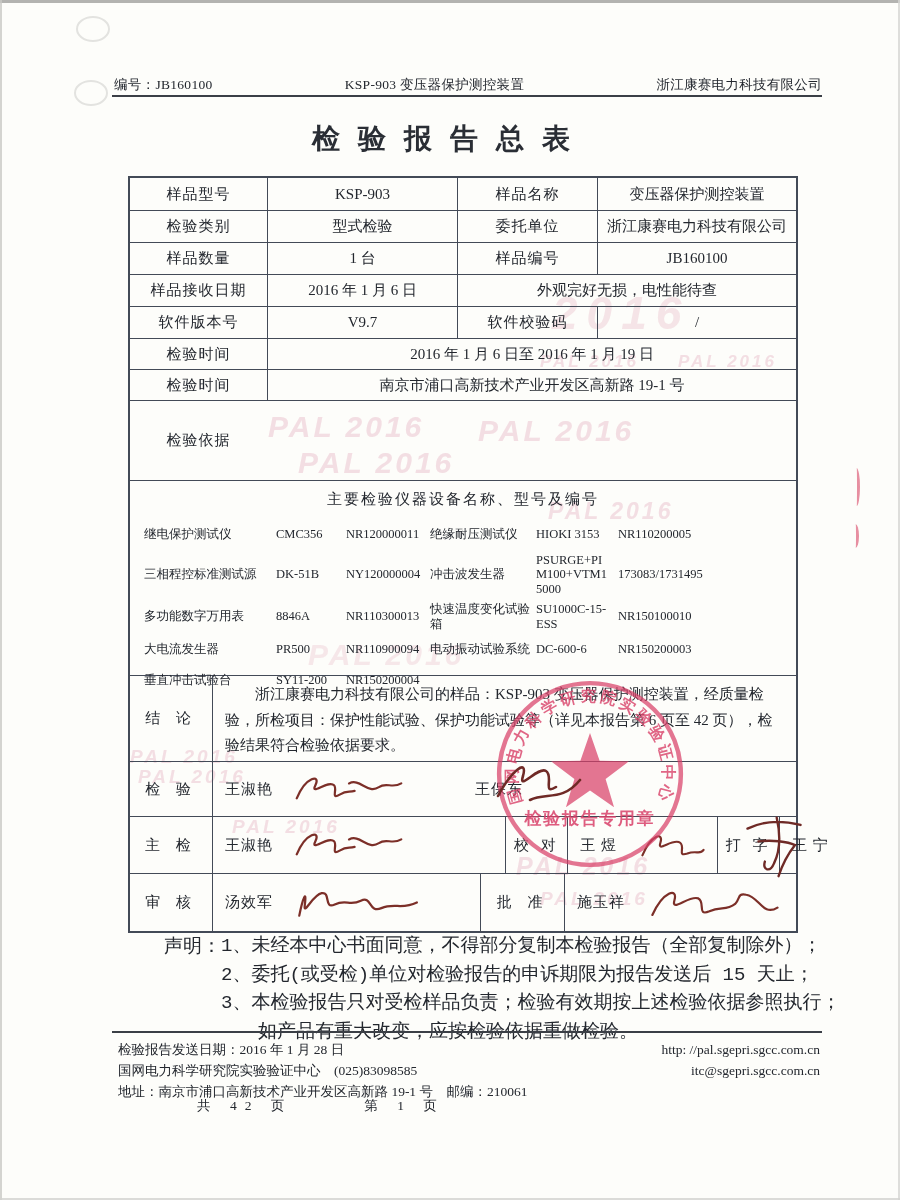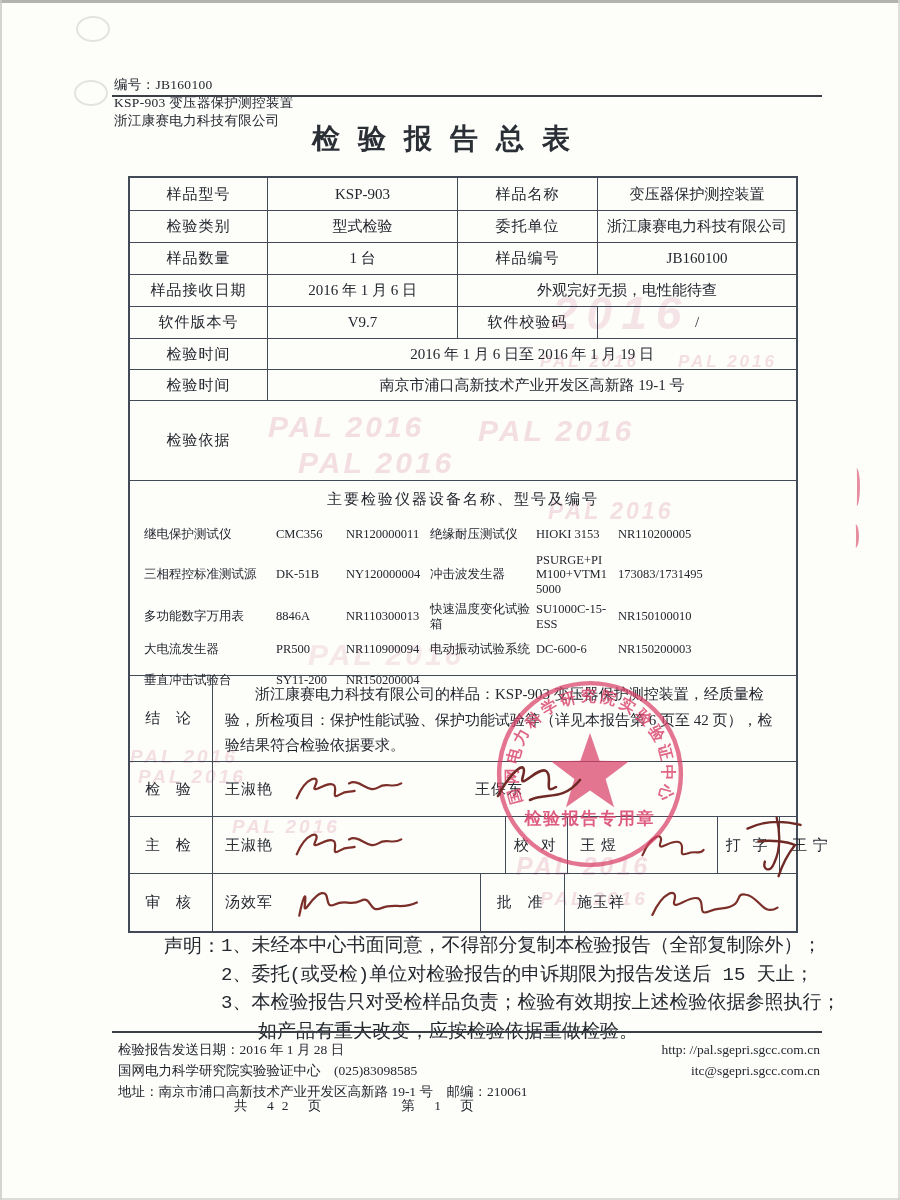--- a/index.html
+++ b/index.html
@@ -15,21 +15,21 @@
   }
   
   .edge-top    { position:absolute; top:0; left:0; right:0; height:3px; background:#9a9a97; opacity:.75; }
   .edge-left   { position:absolute; top:0; left:0; bottom:0; width:2px; background:#c9c9c6; opacity:.8; }
   .edge-right  { position:absolute; top:0; right:0; bottom:0; width:2px; background:#d6d6d3; opacity:.8; }
   .edge-bottom { position:absolute; bottom:0; left:0; right:0; height:2px; background:#d2d2cf; opacity:.8; }
   .punch-hole { position:absolute; width:34px; height:26px; border:2px solid #e3e3e0; border-radius:50%; }
   .red-edge-mark { position:absolute; width:7px; border-right:3px solid rgba(214,52,88,.55); border-radius:0 60% 60% 0; }
 
   
-  .hdr { position:absolute; top:76px; left:114px; width:708px; display:flex; justify-content:space-between; font-size:13.5px; letter-spacing:.3px;flex-direction:column; }
+  .hdr { position:absolute; top:76px; left:114px; width:708px; display:flex; justify-content:space-between; font-size:13.5px; letter-spacing:.3px; }
   .hdr-rule { position:absolute; top:95px; left:112px; width:710px; height:2px; background:#3b3f46; }
   .title { position:absolute; top:120px; left:0; width:100%; text-align:center; font-size:28px; font-weight:bold; letter-spacing:18px; color:#2a2e35; }
 
   
   .tbl { position:absolute; top:176px; left:128px; width:670px; border:2px solid #434a57; background:transparent; }
   .tr { display:flex; border-top:1.5px solid #434a57; }
   .tr:first-child { border-top:none; }
   .td { border-left:1.5px solid #434a57; display:flex; align-items:center; justify-content:center; font-size:15px; text-align:center; padding:2px 4px; min-width:0; }
   .td:first-child { border-left:none; }
   .r-info { height:32px; }
@@ -61,21 +61,21 @@
 
   
   .statement { position:absolute; top:932px; left:136px; width:680px; font-size:19px; line-height:1.5; display:flex;margin-left:28px; }
   .statement .items div { text-indent:-1.95em; padding-left:1.95em;font-family:Liberation Mono, monospace; }
 
   
   .ftr-rule { position:absolute; top:1031px; left:112px; width:710px; height:2px; background:#3b3f46; }
   .ftr { position:absolute; top:1040px; left:118px; width:702px; font-size:13.5px; line-height:1.55; }
   .ftr-row { display:flex; justify-content:space-between; }
   .pageno { position:absolute; top:1097px; left:128px; width:670px; display:flex; font-size:13.5px; }
-  .pageno .total { margin-left:106px; letter-spacing:8px; }
+  .pageno .total { margin-left:69px; letter-spacing:8px; }
   .pageno .current { margin-left:72px; letter-spacing:8px; }
 
   
   .stamp { position:absolute; left:492px; top:676px; width:196px; height:196px; pointer-events:none; }
   .stamp text { font-family:"Liberation Serif","DejaVu Serif",serif; }
   .overlay-sig { position:absolute; pointer-events:none; }
 
   
   .wm { position:absolute; font-family:"Liberation Sans","DejaVu Sans",sans-serif; font-style:italic; font-weight:bold; color:rgba(235,196,207,.55); white-space:nowrap; pointer-events:none; letter-spacing:3px; }
 </style>

